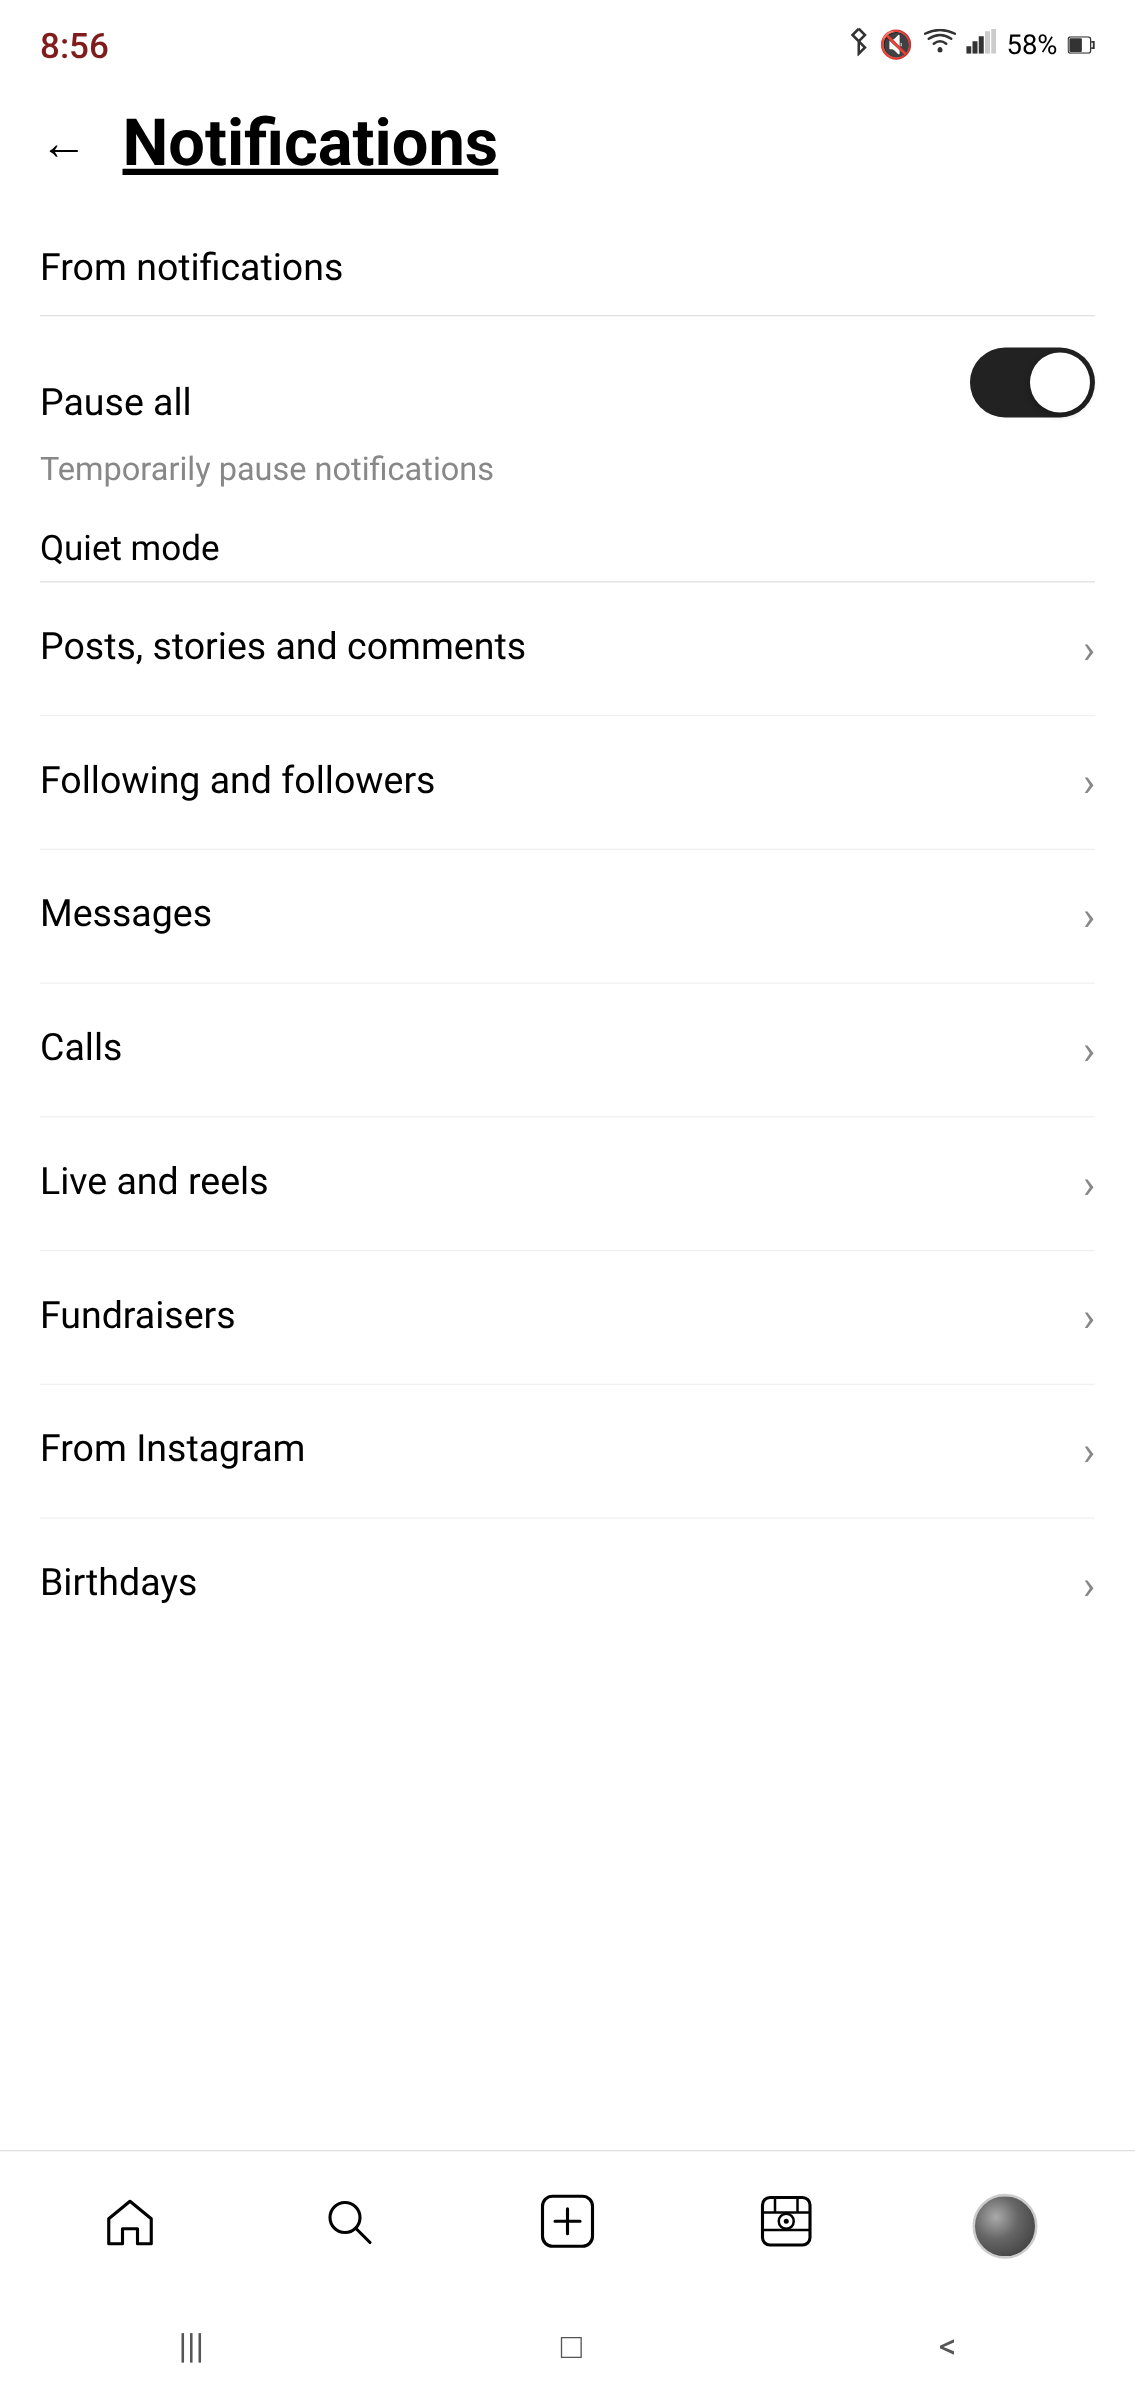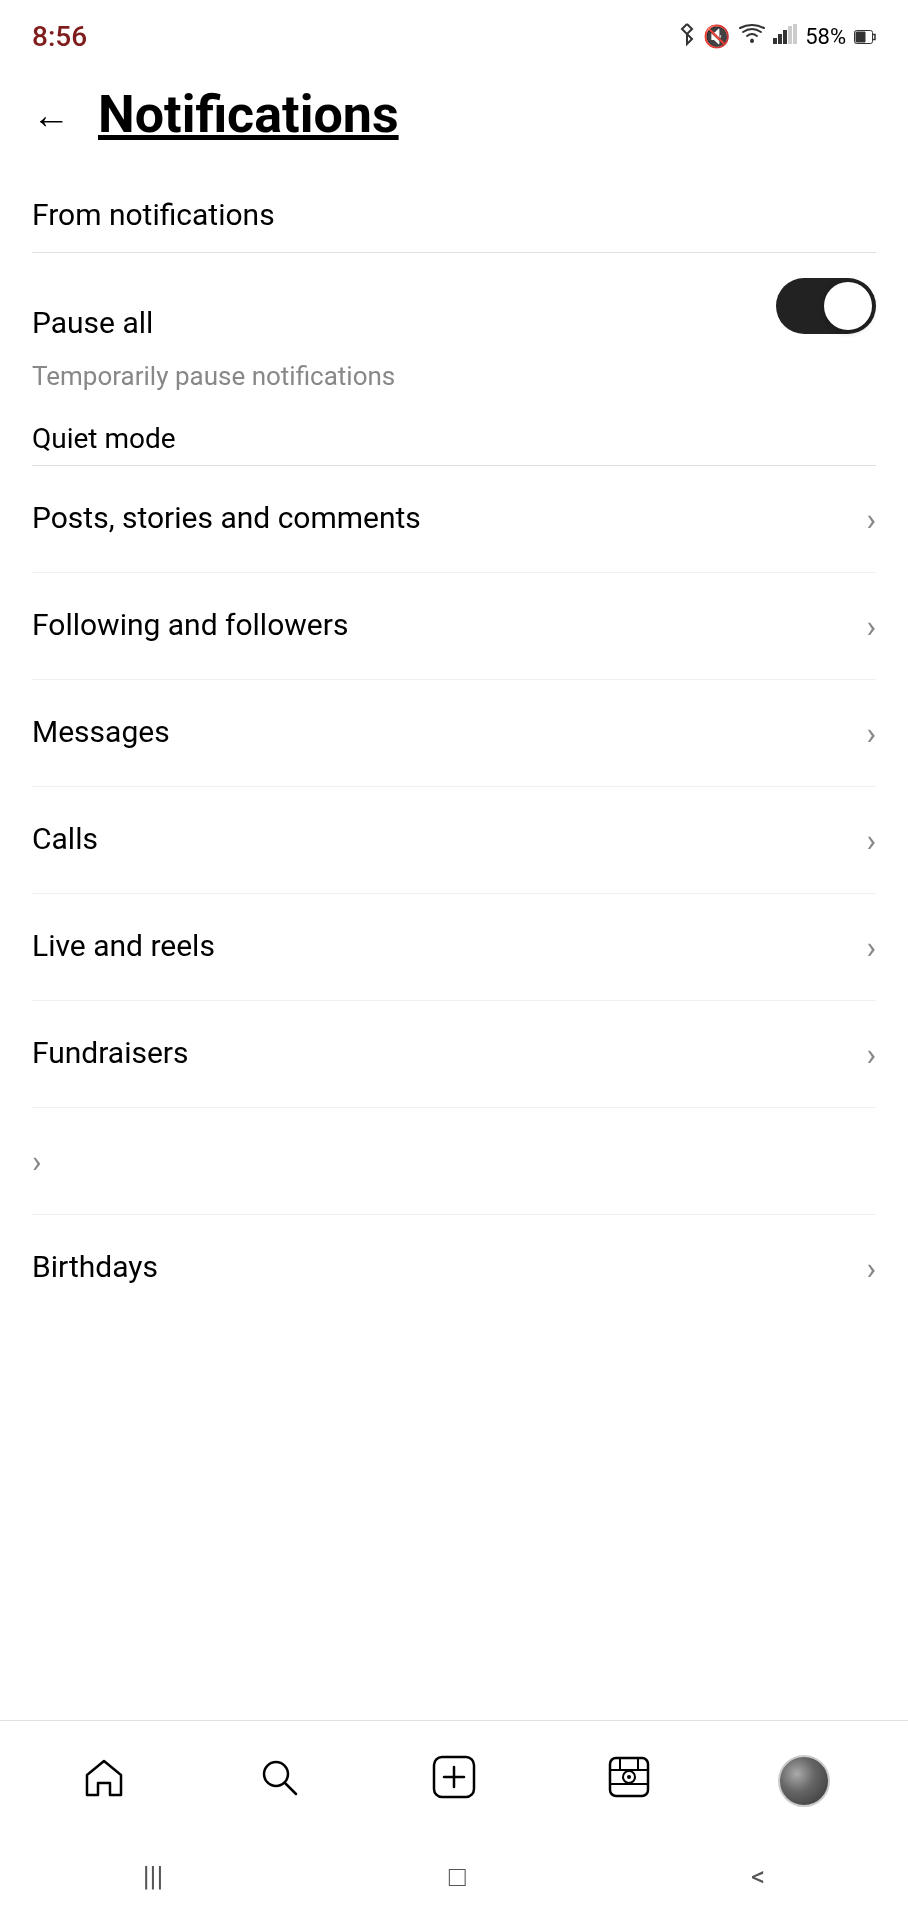--- a/index.html
+++ b/index.html
@@ -309,20 +309,21 @@
       <span class="nav-item-label">Live and reels</span>
       <span class="chevron-right">›</span>
     </div>
 
     <div class="nav-item">
       <span class="nav-item-label">Fundraisers</span>
       <span class="chevron-right">›</span>
     </div>
 
     <div class="nav-item">
+      <span class="nav-item-label">From Instagram</span>
       <span class="chevron-right">›</span>
     </div>
 
     <div class="nav-item">
       <span class="nav-item-label">Birthdays</span>
       <span class="chevron-right">›</span>
     </div>
 
   </div>
 </div>

